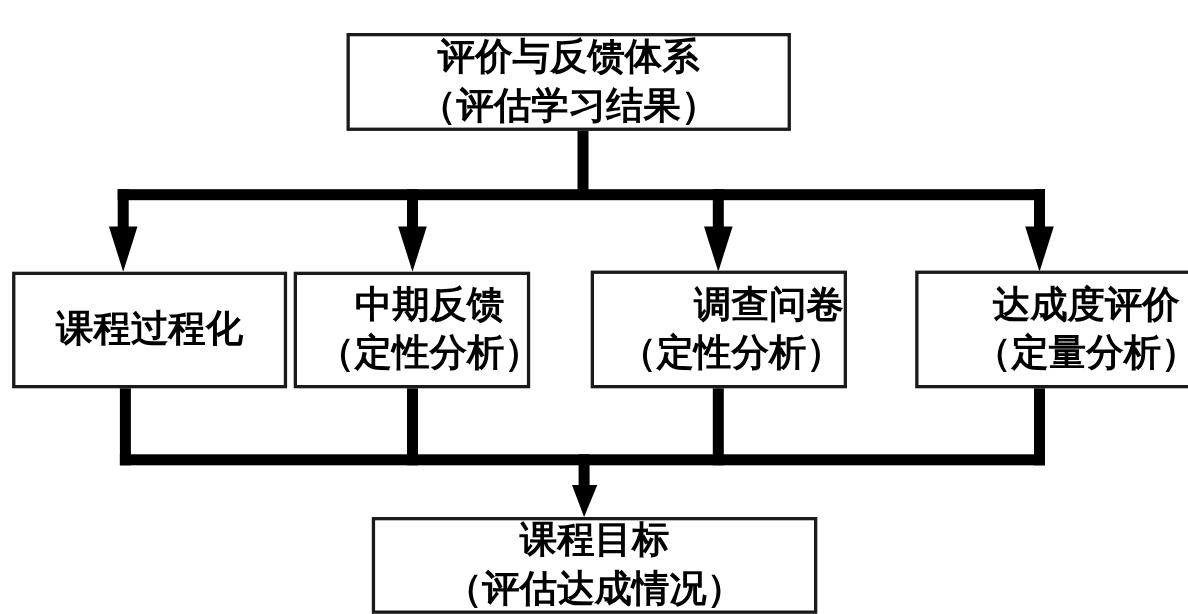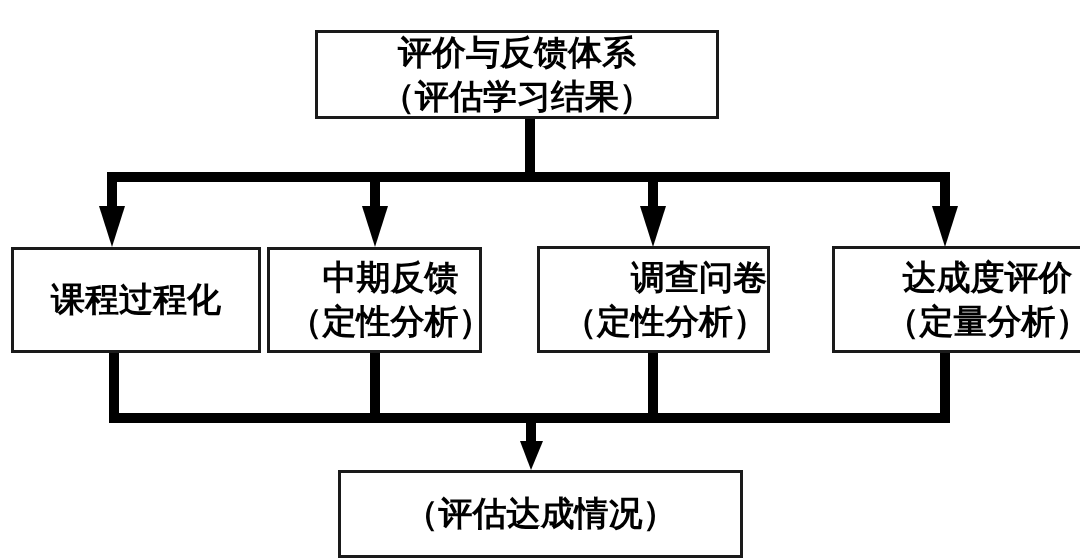--- a/index.html
+++ b/index.html
@@ -96,16 +96,17 @@
     <span>调查问卷</span>
     <span>（定性分析）</span>
   </div>
 
   <div class="node node-b4">
     <span>达成度评价</span>
     <span>（定量分析）</span>
   </div>
 
   <div class="node node-bottom">
+    <span>课程目标</span>
     <span>（评估达成情况）</span>
   </div>
 
 </div>
 
 </body></html>

